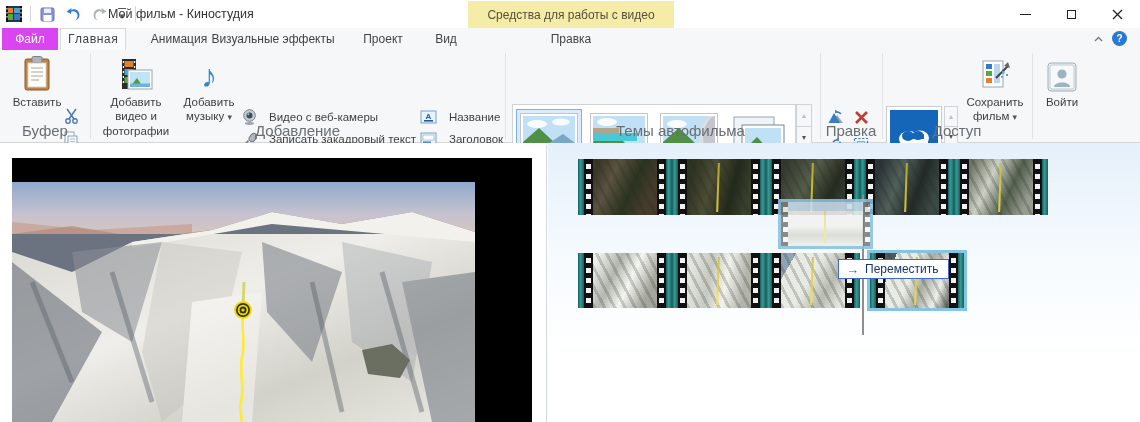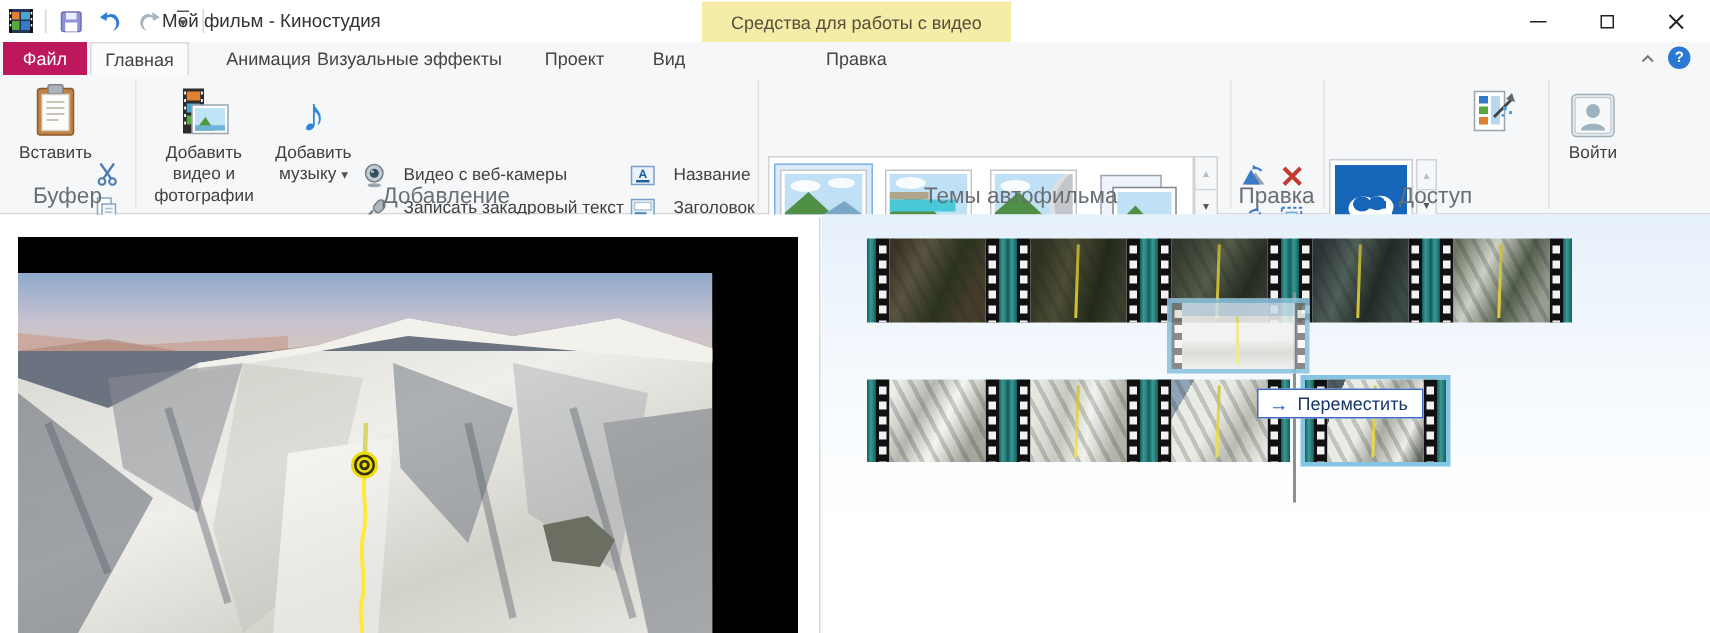--- a/index.html
+++ b/index.html
@@ -16,22 +16,22 @@
   .ctx-banner { position:absolute; left:468px; top:1px; width:206px; height:27px; background:#f5eca8;
                 display:flex; align-items:center; justify-content:center; color:#55503a; font-size:12px; }
   .win-controls { position:absolute; right:0; top:0; height:28px; display:flex; }
   .win-btn { width:46px; height:28px; display:flex; align-items:center; justify-content:center; }
   .glyph-min { width:11px; height:1px; background:#222; }
   .glyph-max { width:9px; height:9px; border:1px solid #222; }
 
   
   .tabrow { position:absolute; left:0; top:28px; width:1140px; height:22px; background:#f6f7f8; }
   .tab { position:absolute; top:0; height:22px; display:flex; align-items:center; justify-content:center; color:#444; }
-  .tab-file { background:#be185d; color:#fff; }
-  .tab-active { background:#f6f7f8; border:1px solid #d8dadc; border-bottom:none; background:#fbfcfd; }
+  .tab-file { background:#d946ef; color:#fff; }
+  .tab-active { background:#f6f7f8; border:1px solid #d8dadc; border-bottom:none; background:#fbfcfd;font-family:Liberation Mono, monospace; }
   .ribbon-collapse { position:absolute; top:4px; left:1090px; width:16px; height:14px; display:flex; align-items:center; justify-content:center; }
   .help-btn { position:absolute; top:3px; left:1112px; width:15px; height:15px; border-radius:50%; background:#2a7ad4;
               color:#fff; font-size:10px; font-weight:bold; display:flex; align-items:center; justify-content:center; }
 
   
   .ribbon { position:absolute; left:0; top:50px; width:1140px; height:93px; background:#f6f7f8; border-bottom:1px solid #d6d6d6; }
   .vsep { position:absolute; top:3px; bottom:3px; width:1px; background:#e1e3e5; }
   .grp-label { position:absolute; bottom:3px; text-align:center; color:#696e73; font-size:15px; }
   .bigbtn { position:absolute; top:4px; display:flex; flex-direction:column; align-items:center; text-align:center;
             font-size:11.5px; line-height:1.25; color:#3f3f3f; }
@@ -424,20 +424,21 @@
           <rect x="15" y="6" width="6" height="19" fill="#b9d7ee"></rect>
           <path d="M17 20 L29 8" stroke="#444" stroke-width="2"></path>
           <polygon points="29,4 31,10 25,8" fill="#666"></polygon>
           <g fill="#4aa3e0">
               <rect x="23" y="13" width="2.5" height="2.5"></rect>
               <rect x="27" y="16" width="2" height="2"></rect>
               <rect x="22" y="18" width="1.8" height="1.8"></rect>
             </g>
         </svg>
       </span>
+      <span style="width:70px;"><span>Сохранить фильм</span> <span class="caret">▾</span></span>
     </div>
     <div class="grp-label" style="left:882px;width:150px;">Доступ</div>
 
     <div class="bigbtn" style="left:1038px;width:48px;">
       <span class="ic">
         <svg width="30" height="30" viewBox="0 0 30 30">
           <rect x="1" y="1" width="28" height="28" rx="3" fill="#e9edf0" stroke="#9fb0ba"></rect>
           <rect x="3" y="3" width="24" height="24" rx="2" fill="#f6f8f9" stroke="#c4ced4"></rect>
           <circle cx="15" cy="12" r="4.6" fill="#9db3c0"></circle>
           <path d="M7 25 C7 19 23 19 23 25 Z" fill="#9db3c0"></path>

